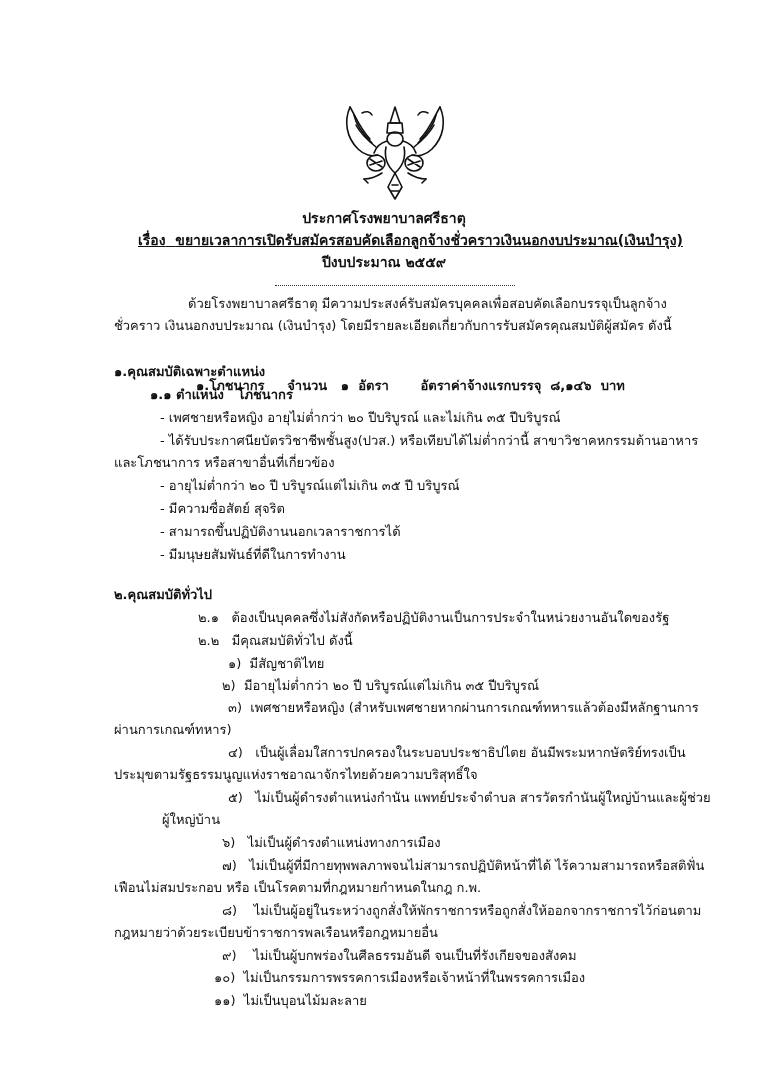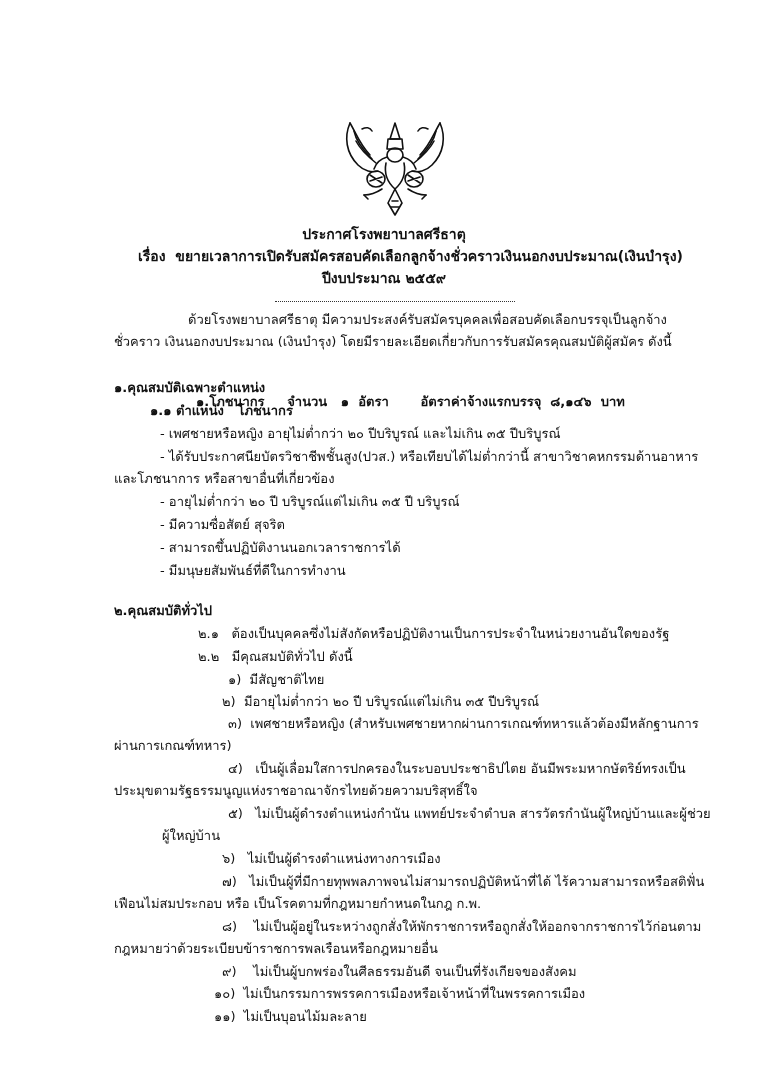--- a/index.html
+++ b/index.html
@@ -1,21 +1,21 @@
 <!DOCTYPE html>
 <html><head>
   <meta charset="utf-8">
   <style>
     html, body { margin: 0; padding: 0; background: #ffffff; }
     body {
       width: 768px; height: 1082px; position: relative; overflow: hidden;
       font-family: "DejaVu Sans", sans-serif; color: #111;
       font-size: 13.5px;
     }
-    .page { position: absolute; left: 0; top: 16px; width: 768px; height: 842px; background: #fff; }
+    .page { position: absolute; left: 0; top: 0; width: 768px; height: 842px; background: #fff; }
     .emblem { position: absolute; left: 342px; top: 103px; width: 106px; height: 100px; }
     .abs { position: absolute; white-space: nowrap; line-height: 20px; }
     .center { left: 0; width: 768px; text-align: center; }
     .bold { font-weight: bold; }
     .dots {
       position: absolute; left: 275px; top: 285px; width: 240px; height: 0;
       border-top: 1px dotted #333;
     }
     .title { font-size: 14px; }
     .body-line { font-size: 13px; }
@@ -57,21 +57,21 @@
       <path d="M40 70 C34 74 28 76 22 76"></path>
       <path d="M66 70 C72 74 78 76 84 76"></path>
       <path d="M22 76 L26 80 M84 76 L80 80"></path>
 
       <path d="M53 70 L46 84 L53 96 L60 84 Z"></path>
       <path d="M50 82 L56 82 M49 88 L57 88"></path>
     </g>
   </svg>
 
   <div class="abs center bold title" style="top:208px;">ประกาศโรงพยาบาลศรีธาตุ</div>
-  <div class="abs bold title" style="top:230px; left:138px;">
+  <div class="abs bold title" style="top:230px; left:138px;text-decoration:underline;">
     <span>เรื่อง</span>&nbsp;&nbsp;<span>ขยายเวลาการเปิดรับสมัครสอบคัดเลือกลูกจ้างชั่วคราวเงินนอกงบประมาณ(เงินบำรุง)</span>
   </div>
   <div class="abs center bold title" style="top:252px;">ปีงบประมาณ ๒๕๕๙</div>
   <div class="dots"></div>
 
   <div class="abs body-line" style="top:294px; left:188px;text-align:right;">ด้วยโรงพยาบาลศรีธาตุ มีความประสงค์รับสมัครบุคคลเพื่อสอบคัดเลือกบรรจุเป็นลูกจ้าง</div>
   <div class="abs body-line" style="top:316px; left:114px;">ชั่วคราว เงินนอกงบประมาณ (เงินบำรุง) โดยมีรายละเอียดเกี่ยวกับการรับสมัครคุณสมบัติผู้สมัคร ดังนี้</div>
 
   <div class="abs bold body-line" style="top:340px; left:196px;margin-top:36px;">
     <span>๑.โภชนากร</span>&nbsp;&nbsp;&nbsp;&nbsp;

